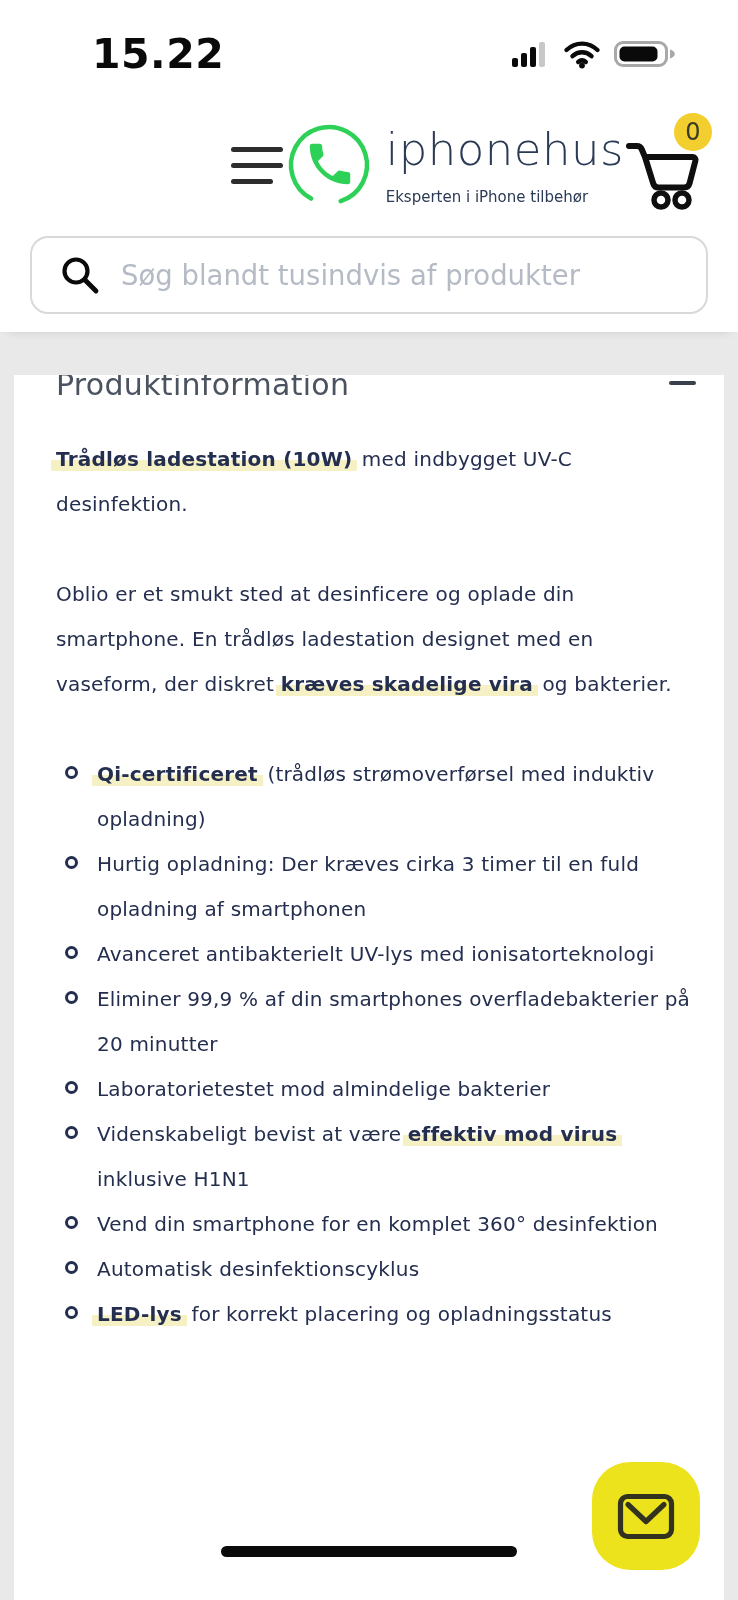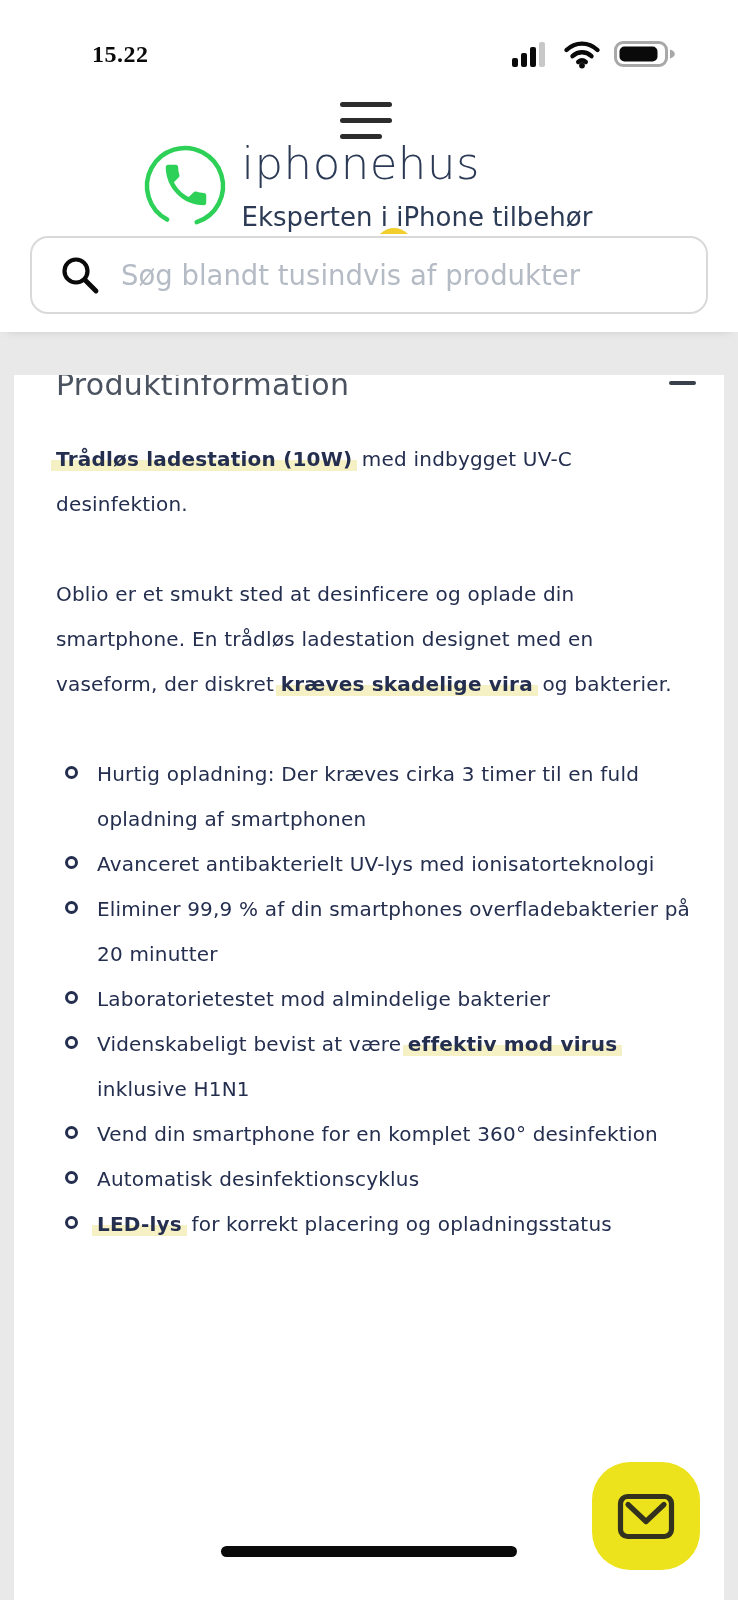--- a/index.html
+++ b/index.html
@@ -4,33 +4,33 @@
 <style>
   * { margin:0; padding:0; box-sizing:border-box; }
   html,body { width:738px; }
   body {
     height:1600px; position:relative; background:#fff; overflow:hidden;
     font-family:"DejaVu Sans","Liberation Sans",sans-serif; color:#242e4e;
   }
   
   .status-bar { height:92px; display:flex; align-items:center; justify-content:space-between;
     padding:16px 62px 0 92px; background:#fff; }
-  .time { font-size:24px; font-weight:700; color:#0a0a0a; letter-spacing:.5px;font-family:Liberation Serif, serif; }
+  .time { font-size:41px; font-weight:700; color:#0a0a0a; letter-spacing:.5px; }
   .status-icons { display:flex; align-items:center; gap:13px; }
   
-  .main-header { height:142px; display:flex; align-items:center; justify-content:flex-start;
-    padding:10px 30px 6px 25px; background:#fff;flex-direction:column; }
+  .main-header { height:142px; display:flex; align-items:center; justify-content:flex-end;
+    padding:10px 30px 6px 25px; background:#fff; }
   .hamburger { width:54px; display:flex; flex-direction:column; gap:11px; cursor:pointer; }
   .hamburger span { display:block; height:5px; background:#2d2d2d; border-radius:2.5px; }
   .hamburger span:nth-child(1){ width:52px; } .hamburger span:nth-child(2){ width:52px; }
   .hamburger span:nth-child(3){ width:42px; }
   .logo { display:flex; align-items:center; gap:13px; cursor:pointer; }
   .logo-text { display:flex; flex-direction:column; }
   .brand { font-size:45px; font-weight:300; color:#2b3a55; letter-spacing:.5px; line-height:50px; }
-  .tagline { font-size:26px; font-weight:500; color:#2b3a55; margin-top:13px; }
+  .tagline { font-size:15px; font-weight:500; color:#2b3a55; margin-top:13px; }
   .cart { position:relative; cursor:pointer; width:84px; height:96px; display:flex; align-items:flex-end; }
   .badge { position:absolute; top:-4px; right:-4px; width:38px; height:38px; border-radius:50%;
     background:#f2cf2e; display:flex; align-items:center; justify-content:center;
     font-size:24px; font-weight:500; color:#3a3a2a; }
   
   .search-wrap { padding:2px 30px 18px; background:#fff; position:relative; z-index:2;
     box-shadow:0 6px 10px -8px rgba(0,0,0,.18); }
   .search-box { height:78px; border:2px solid #d9d9d9; border-radius:18px; display:flex;
     align-items:center; gap:20px; padding:0 20px 0 27px; background:#fff; }
   .search-box input { flex:1; border:none; outline:none; font-size:27.5px;
@@ -134,20 +134,24 @@
       <span class="acc-title">Produktinformation</span>
       <span class="minus"></span>
     </div>
 
     <p class="text intro"><span class="b hl">Trådløs ladestation (10W)</span><span> med indbygget UV-C desinfektion.</span></p>
 
     <p class="text desc"><span>Oblio er et smukt sted at desinficere og oplade din smartphone. En trådløs ladestation designet med en vaseform, der diskret </span><span class="b hl">kræves skadelige vira</span><span> og bakterier.</span></p>
 
     <ul class="bullets">
 
+        <li>
+          <span class="ring"></span>
+          <span class="text li-text"><span class="b hl">Qi-certificeret</span><span> (trådløs strømoverførsel med induktiv opladning)</span></span>
+        </li>
 
         <li>
           <span class="ring"></span>
           <span class="text li-text"><span>Hurtig opladning: Der kræves cirka 3 timer til en fuld opladning af smartphonen</span></span>
         </li>
 
         <li>
           <span class="ring"></span>
           <span class="text li-text"><span>Avanceret antibakterielt UV-lys med ionisatorteknologi</span></span>
         </li>

